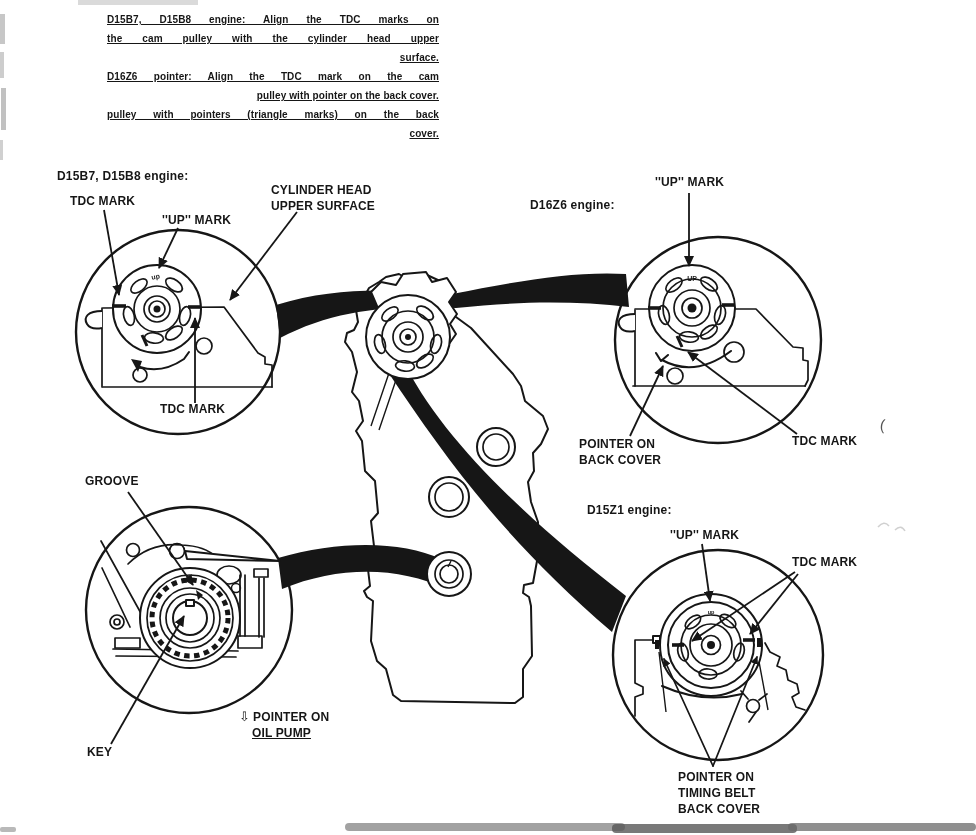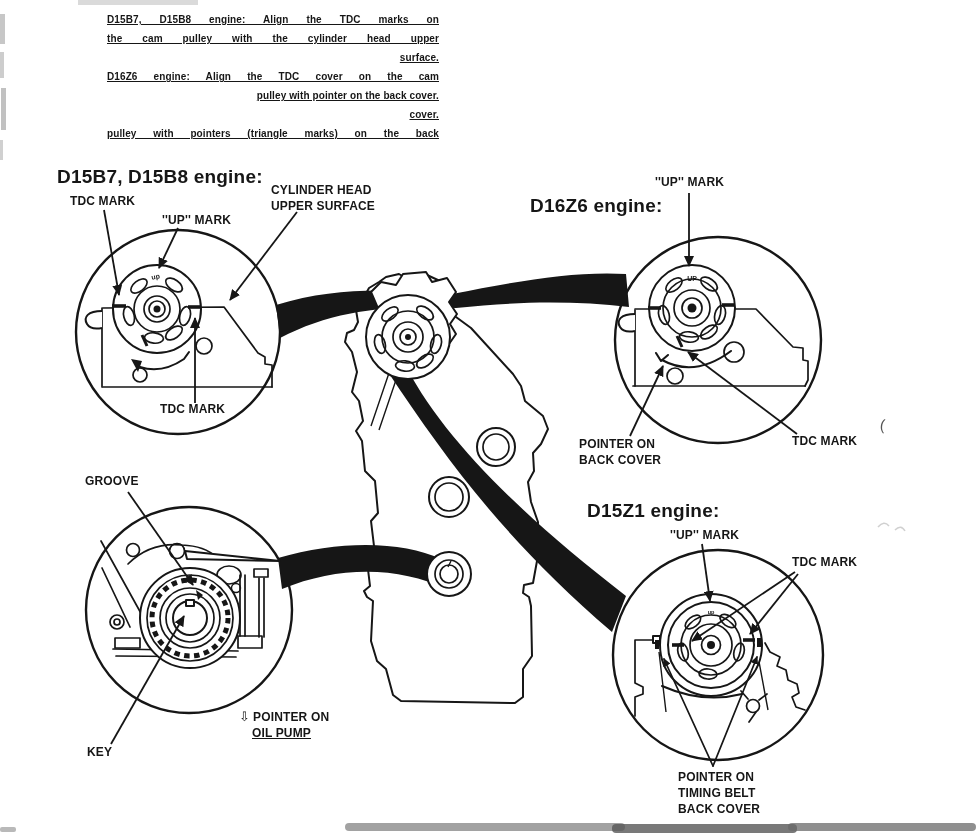--- a/index.html
+++ b/index.html
@@ -16,21 +16,21 @@
   .tick{stroke:#161616;stroke-width:3;stroke-linecap:butt;}
   .thin{fill:none;stroke:#161616;stroke-width:1.4;}
   .pmark{font-family:"Liberation Sans",sans-serif;font-weight:bold;fill:#161616;text-anchor:middle;}
   
   .para{position:absolute;left:107px;top:10px;width:332px;font-size:10px;line-height:19px;
         font-weight:700;letter-spacing:.1px;text-decoration:underline;}
   .para .ln-t{text-align:right;}
   .para .just{text-align:justify;text-align-last:justify;}
   .lbl{position:absolute;font-weight:700;font-size:12px;line-height:15.5px;letter-spacing:.15px;
        white-space:nowrap;}
-  .ttl{font-size:19px;letter-spacing:.2px;}
+  .ttl{font-size:12px;letter-spacing:.2px;}
   .oil2{margin-left:13px;text-decoration:underline;}
   .glyph{font-size:13px;font-weight:400;margin-right:3px;}
   .artifact{position:absolute;left:880px;top:416px;font-size:15px;color:#555;
             transform:rotate(6deg);font-weight:400;}
 </style>
 </head>
 <body>
 
 <div class="page">
 
@@ -227,24 +227,24 @@
     <line x1="798" y1="574" x2="750" y2="634" marker-end="url(#ah)"></line>
     <line x1="128" y1="492" x2="193" y2="585" marker-end="url(#ah)"></line>
     <line x1="111" y1="744" x2="184" y2="616" marker-end="url(#ah)"></line>
   </g>
 </svg>
 
 <div class="para">
   <div class="ln-t just">D15B7, D15B8 engine: Align the TDC marks on</div>
   <div class="ln-t just">the cam pulley with the cylinder head upper</div>
   <div class="ln-t">surface.</div>
-  <div class="ln-t just">D16Z6 engine: Align the TDC cover on the cam</div>
+  <div class="ln-t just">D16Z6 pointer: Align the TDC mark on the cam</div>
   <div class="ln-t">pulley with pointer on the back cover.</div>
+  <div class="ln-t just">pulley with pointers (triangle marks) on the back</div>
   <div class="ln-t">cover.</div>
-  <div class="ln-t just">pulley with pointers (triangle marks) on the back</div>
 </div>
 
 <div class="lbl ttl" style="left:57px;top:169px">D15B7, D15B8 engine:</div>
 <div class="lbl" style="left:70px;top:194px">TDC MARK</div>
 <div class="lbl" style="left:162px;top:213px">''UP'' MARK</div>
 <div class="lbl" style="left:271px;top:183px">
   <div>CYLINDER HEAD</div>
   <div>UPPER SURFACE</div>
 </div>
 <div class="lbl" style="left:160px;top:402px">TDC MARK</div>

